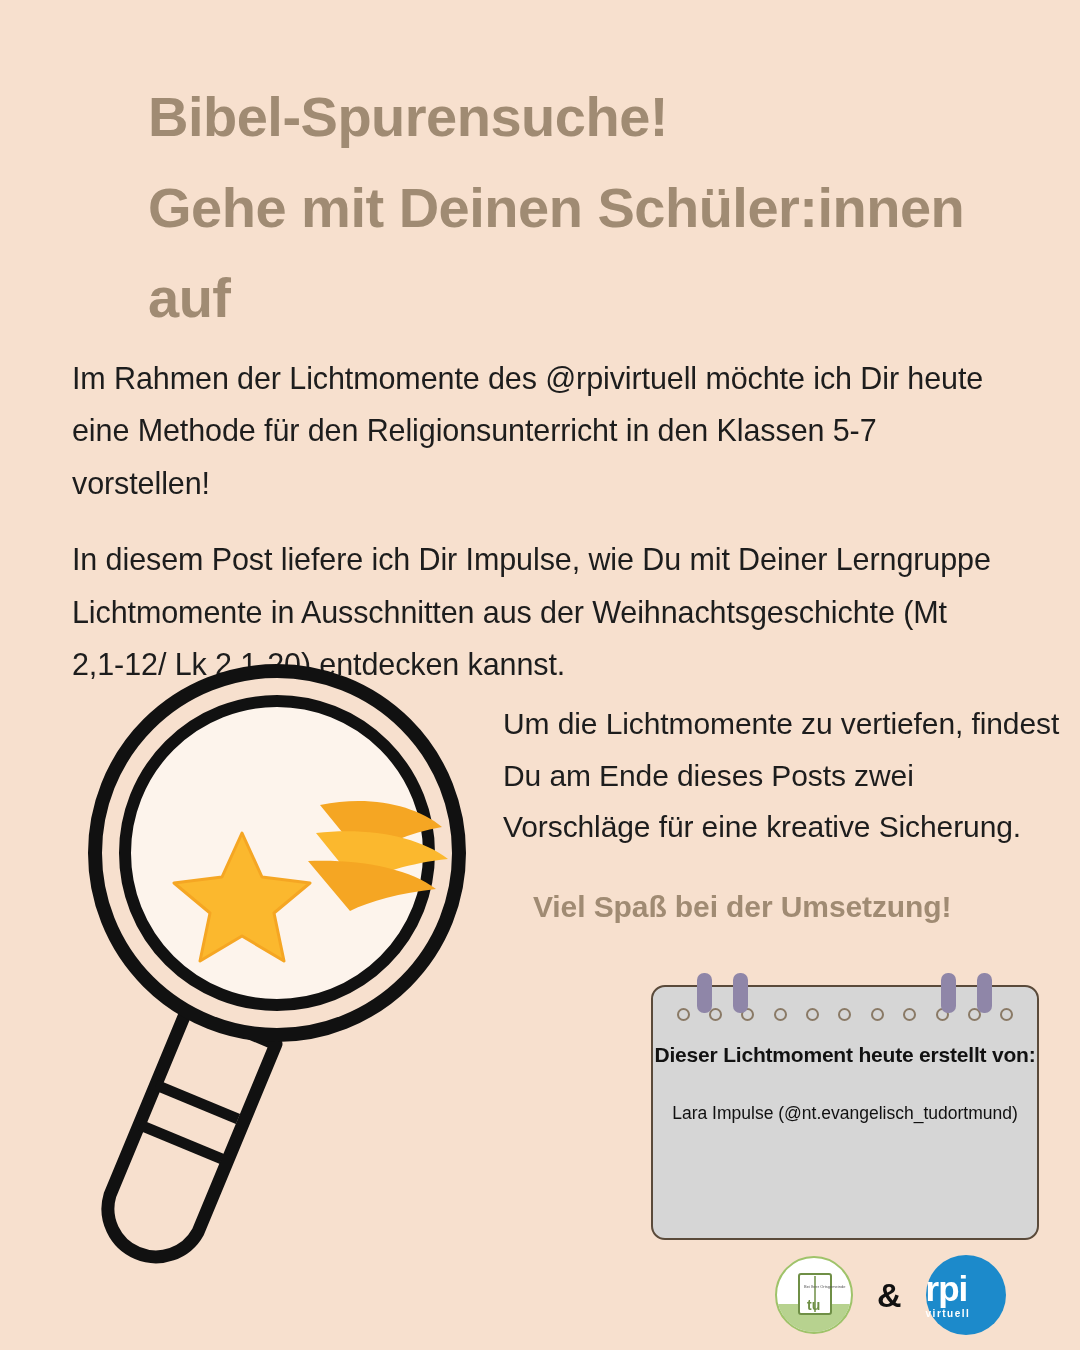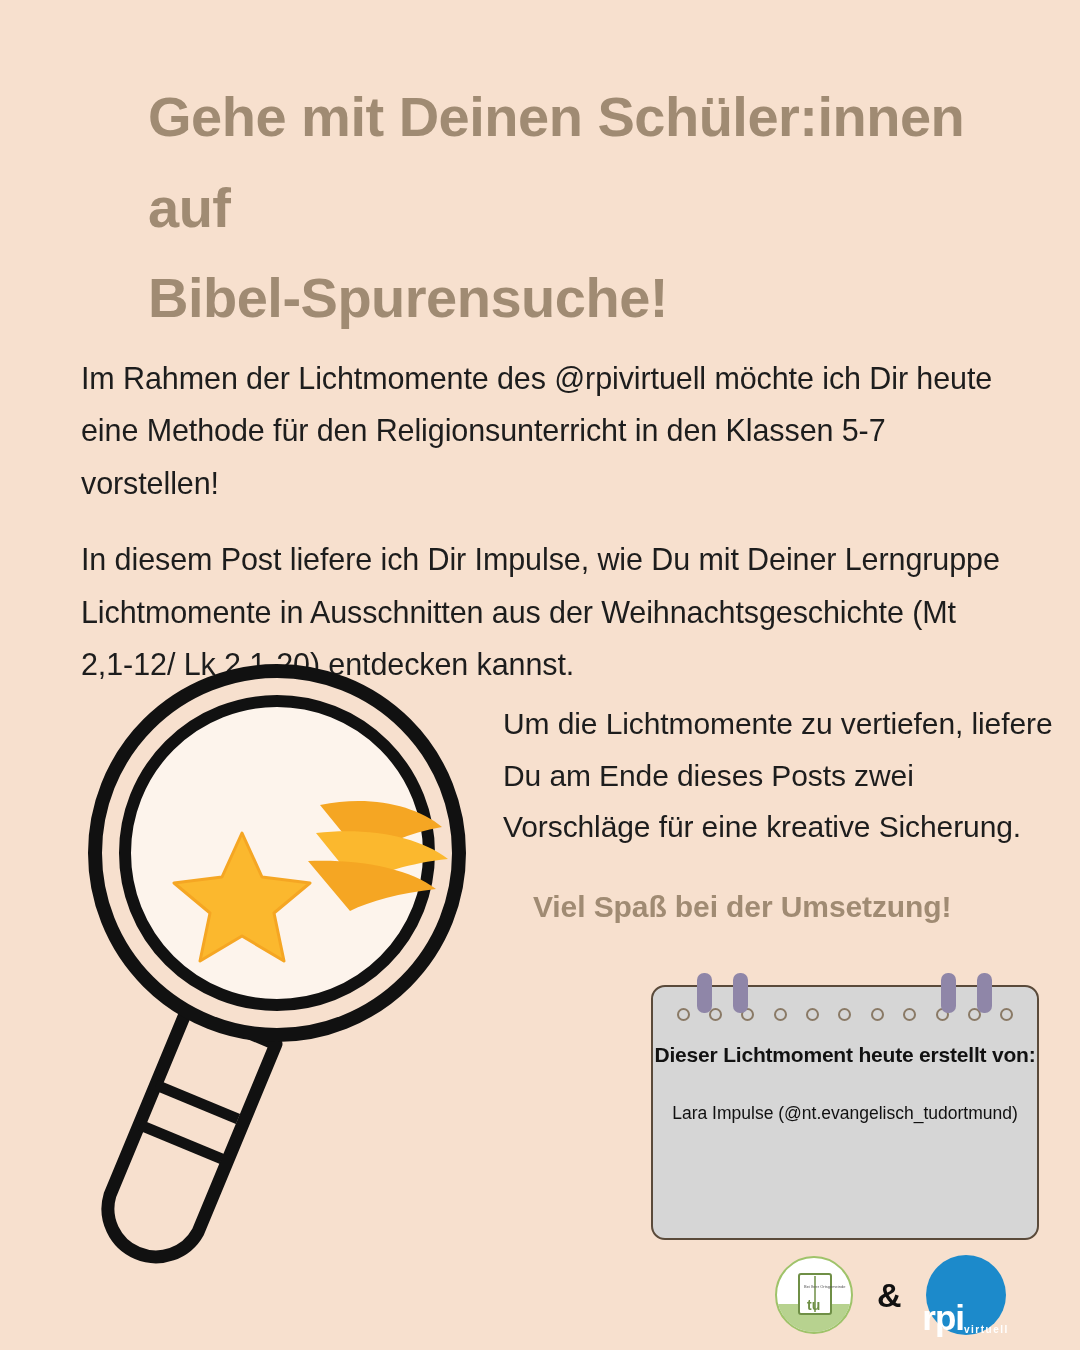--- a/index.html
+++ b/index.html
@@ -38,21 +38,21 @@
   .body-block {
     position: absolute;
     left: 72px;
     top: 352px;
     width: 930px;
   }
   .para {
     font-size: 30.5px;
     line-height: 1.72;
     color: #1d1d1d;
-    margin: 0 0 24px 9px;
+    margin: 0 0 24px 0;
     letter-spacing: -0.1px;
   }
 
   
   .right-col {
     position: absolute;
     left: 503px;
     top: 698px;
     width: 560px;
   }
@@ -173,22 +173,22 @@
     font-size: 34px;
     font-weight: 700;
     color: #111;
   }
   .logo-rpi {
     width: 80px;
     height: 80px;
     border-radius: 50%;
     background: #1C8ACB;
     display: flex;
-    flex-direction: row;
-    align-items: flex-end;
+    flex-direction: column;
+    align-items: flex-start;
     justify-content: center;
     color: #fff;
   }
   .logo-rpi .rpi-main {
     font-size: 35px;
     font-weight: 700;
     line-height: 1;
     letter-spacing: -1px;
   }
   .logo-rpi .rpi-sub {
@@ -207,31 +207,31 @@
     color: #1d1d1d;
     letter-spacing: -0.2px;
   }
 </style>
 </head>
 <body>
 
 <div class="page">
 
   <div class="headline">
+    <div>Bibel-Spurensuche!</div>
     <div>Gehe mit Deinen Schüler:innen auf</div>
-    <div>Bibel-Spurensuche!</div>
   </div>
 
   <div class="body-block">
     <p class="para">Im Rahmen der Lichtmomente des @rpivirtuell möchte ich Dir heute eine Methode für den Religionsunterricht in den Klassen 5-7 vorstellen!</p>
     <p class="para">In diesem Post liefere ich Dir Impulse, wie Du mit Deiner Lerngruppe Lichtmomente in Ausschnitten aus der Weihnachtsgeschichte (Mt 2,1-12/ Lk 2,1-20) entdecken kannst.</p>
   </div>
 
   <div class="right-col">
-    <p class="para">Um die Lichtmomente zu vertiefen, liefere Du am Ende dieses Posts zwei Vorschläge für eine kreative Sicherung.</p>
+    <p class="para">Um die Lichtmomente zu vertiefen, findest Du am Ende dieses Posts zwei Vorschläge für eine kreative Sicherung.</p>
   </div>
   <div class="viel-spass">Viel Spaß bei der Umsetzung!</div>
 
   <div class="magnifier">
     <svg width="420" height="630" viewBox="0 0 420 630" xmlns="http://www.w3.org/2000/svg">
 
       <g>
         <path d="M118 352 L40 540 a48 48 0 0 0 88 37 L206 389 Z" fill="#F7E0CE" stroke="#111" stroke-width="13" stroke-linejoin="round"></path>
         <line x1="86" y1="430" x2="168" y2="464" stroke="#111" stroke-width="11"></line>
         <line x1="70" y1="470" x2="152" y2="504" stroke="#111" stroke-width="11"></line>

